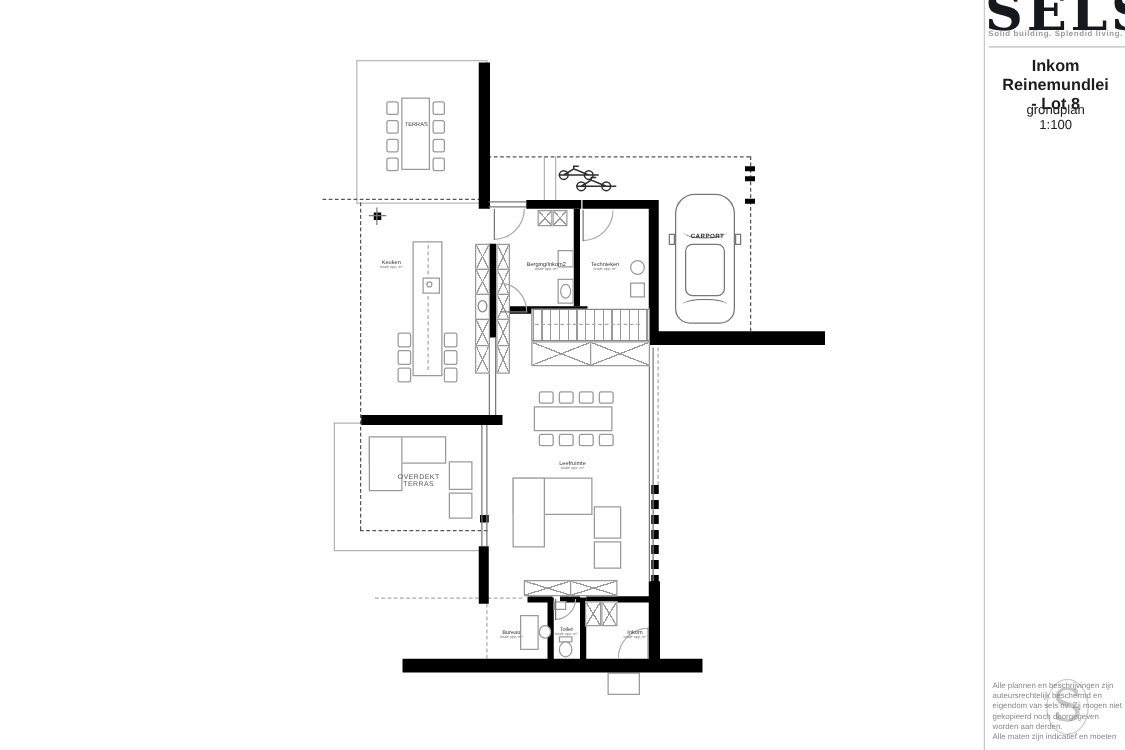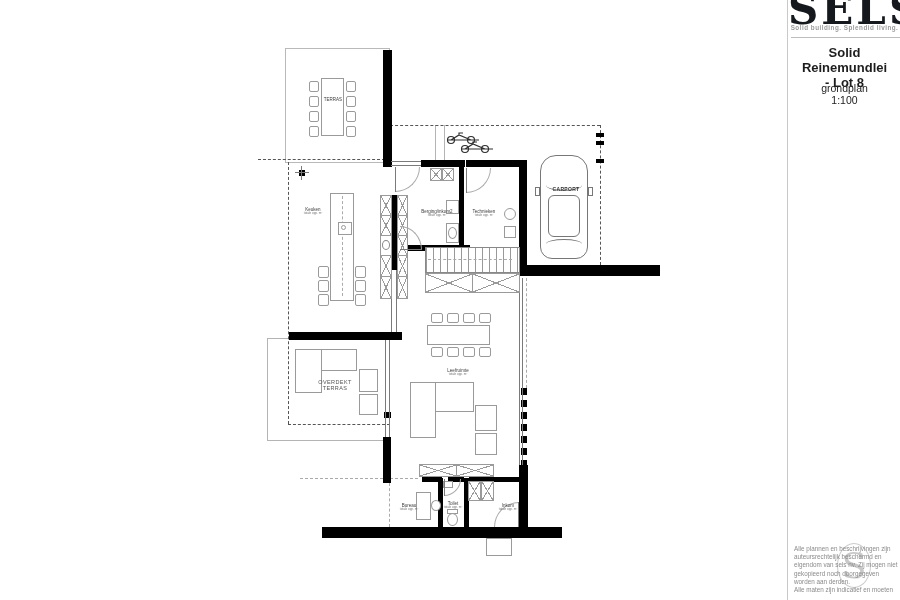--- a/index.html
+++ b/index.html
@@ -249,21 +249,21 @@
       <div class="rn">Inkom</div>
       <div class="ra">totale opp. m²</div>
     </div>
   </div>
 
   <div id="tb">
     <div class="tb-logo">SELS</div>
     <div class="tb-tag">Solid building. Splendid living.</div>
     <div class="tb-rule"></div>
     <div class="tb-proj">
-      <div>Solid Reinemundlei</div>
+      <div>Inkom Reinemundlei</div>
       <div>- Lot 8</div>
     </div>
     <div class="tb-sub" style="top:82px;">grondplan</div>
     <div class="tb-sub" style="top:94px;">1:100</div>
     <div class="tb-wm">S</div>
     <div class="tb-disc">
       <span style="display:block">Alle plannen en beschrijvingen zijn</span>
       <span style="display:block">auteursrechtelijk beschermd en</span>
       <span style="display:block">eigendom van sels nv. Zij mogen niet</span>
       <span style="display:block">gekopieerd noch doorgegeven</span>

